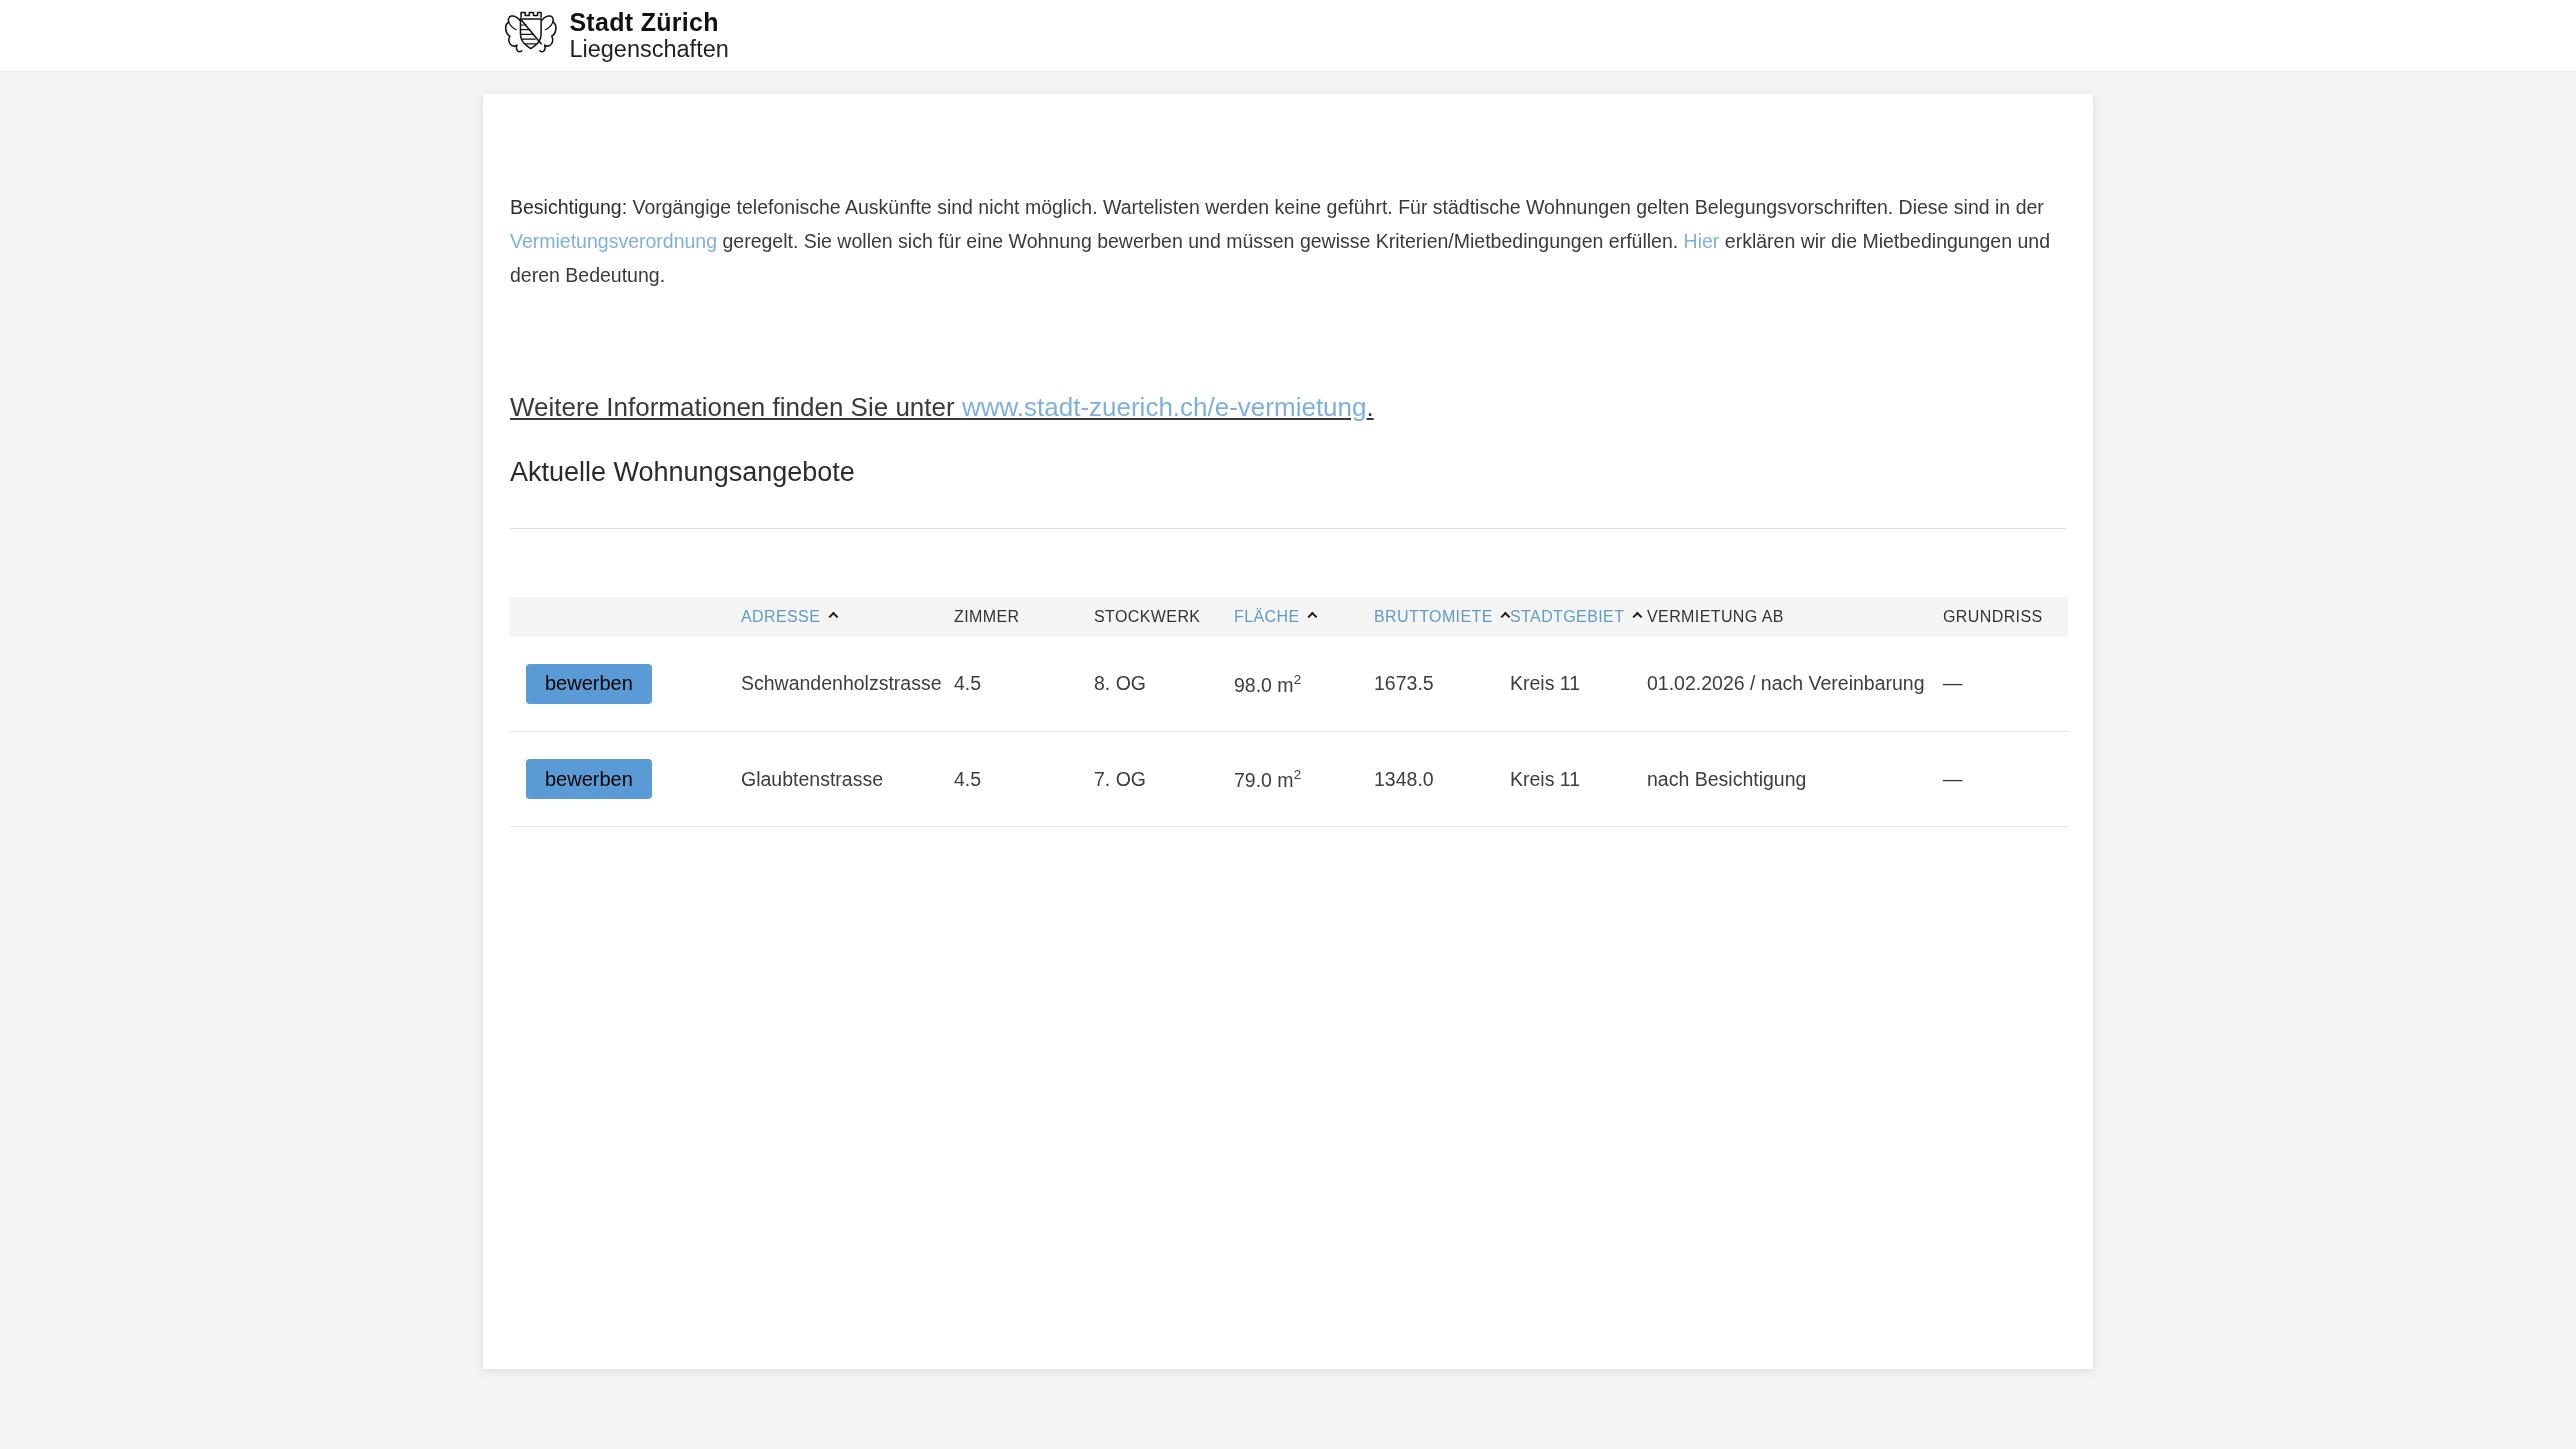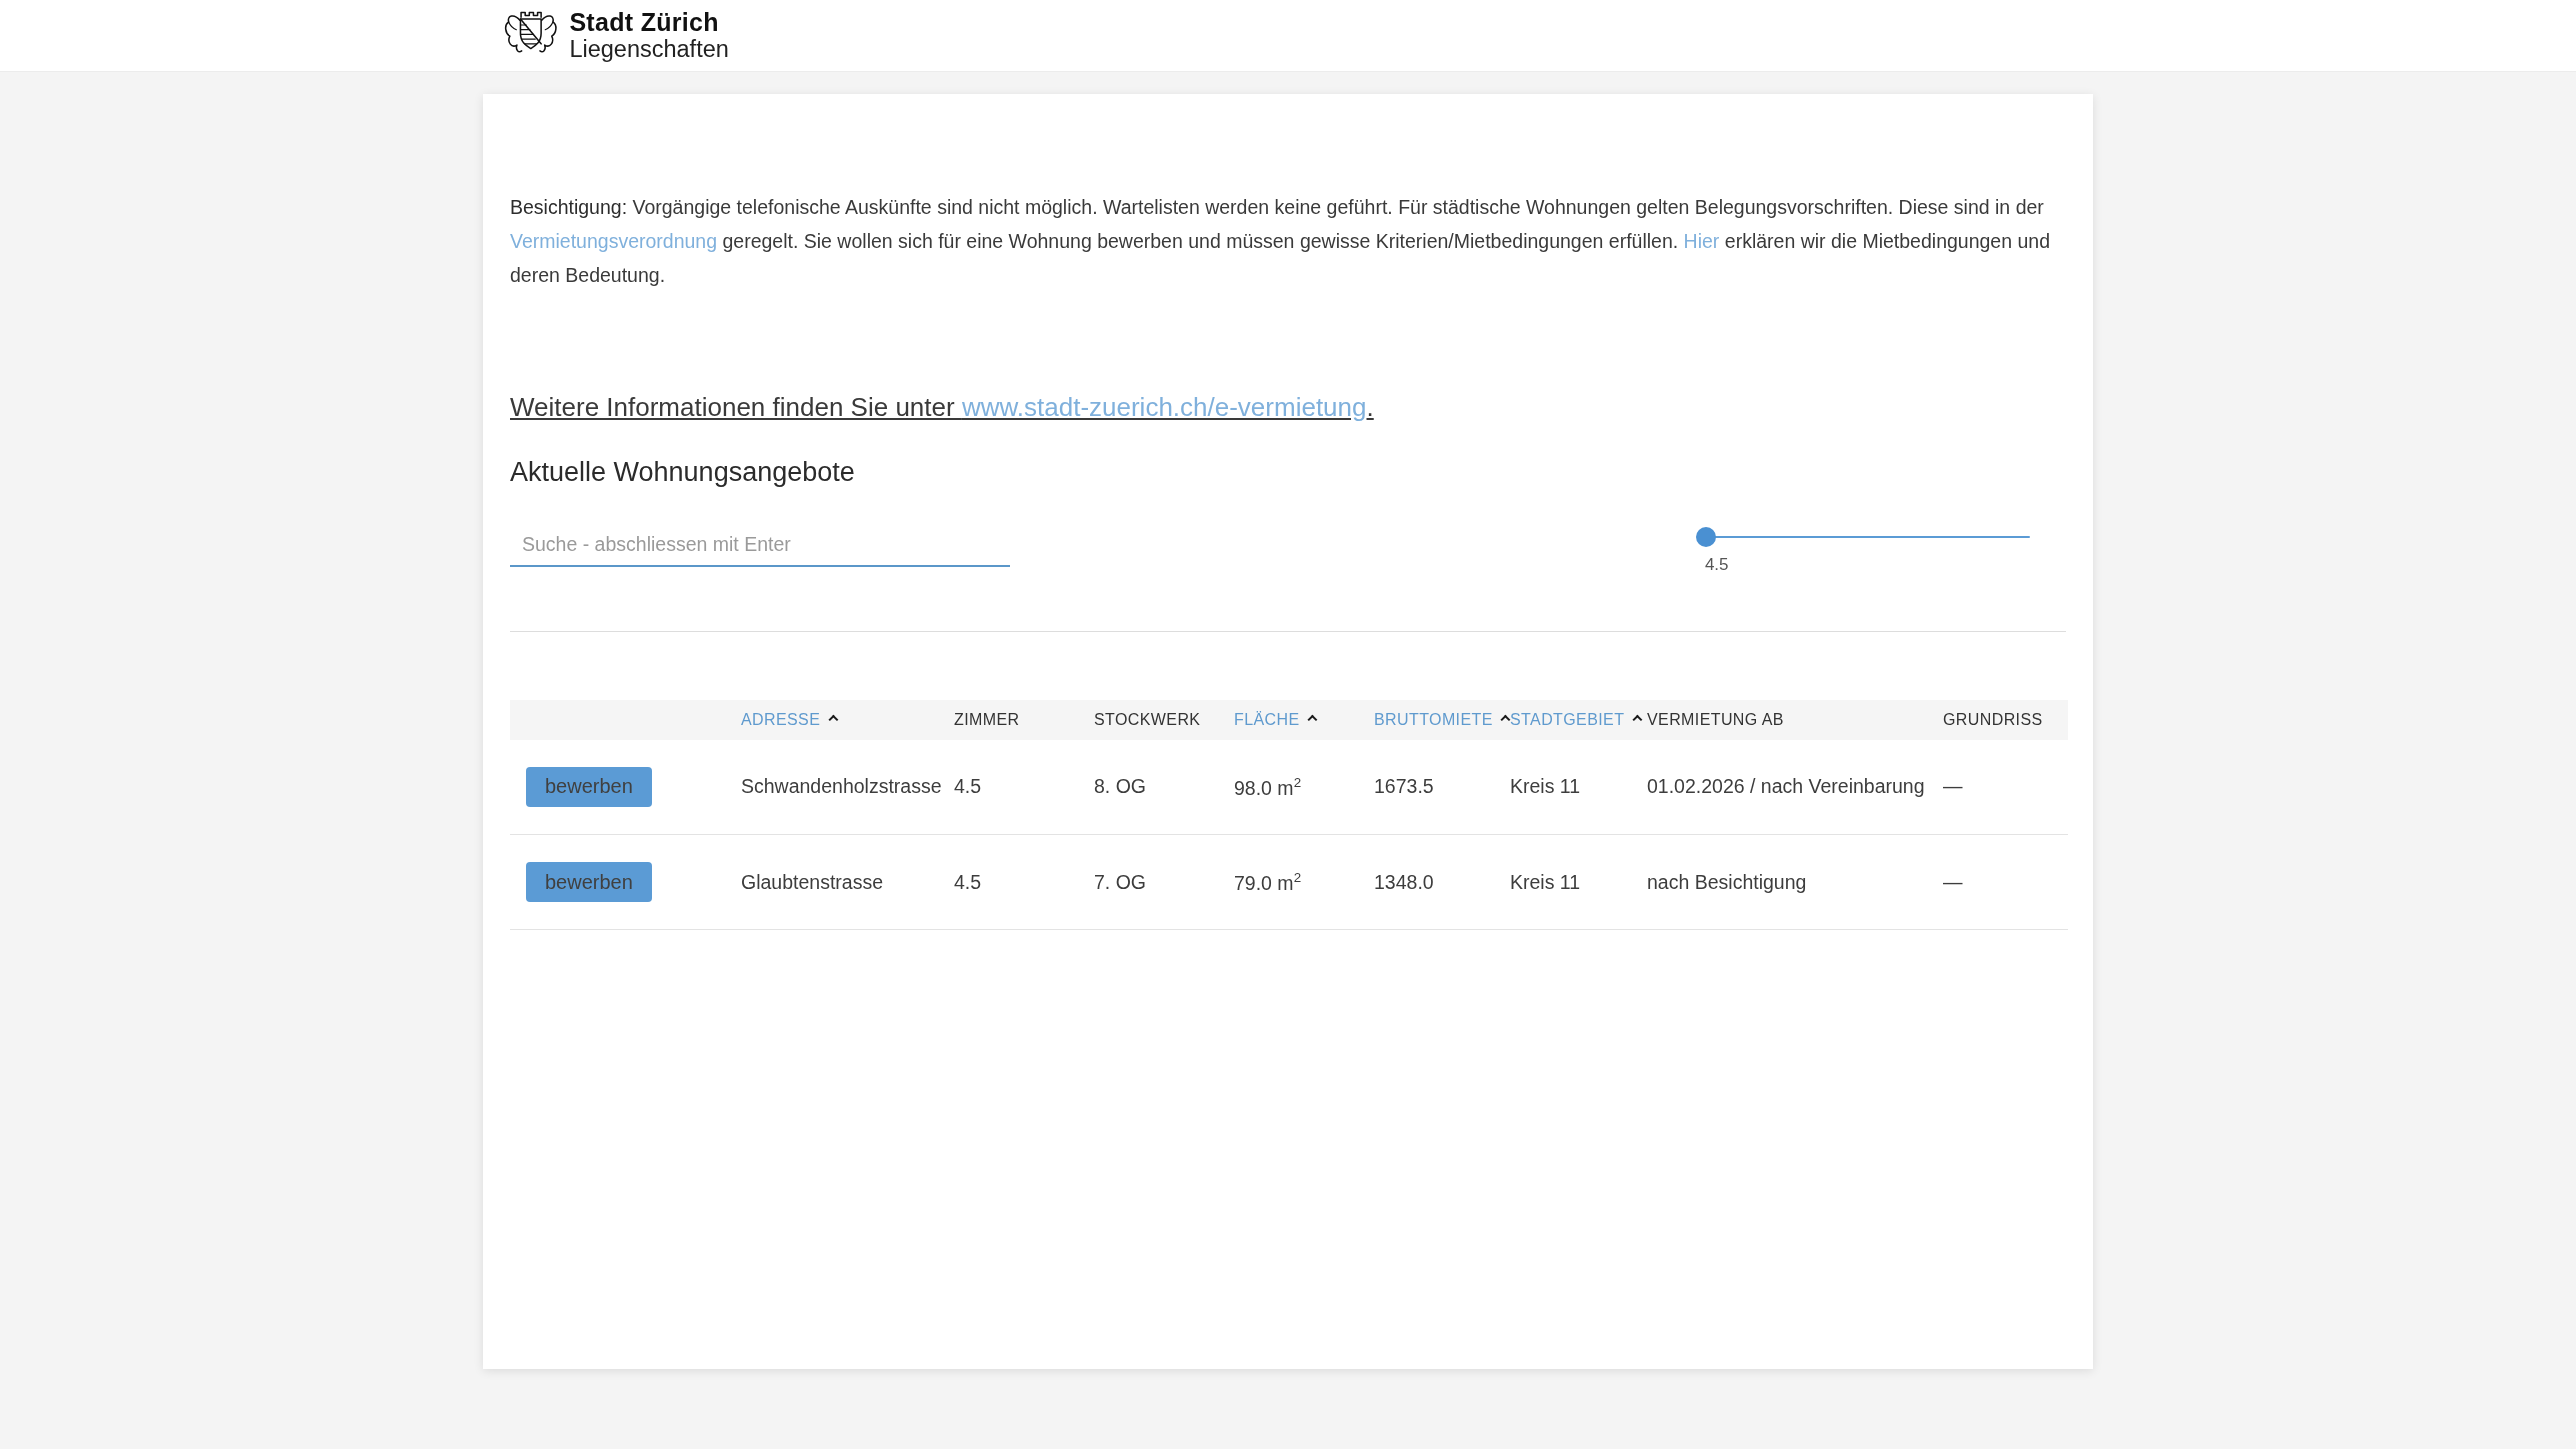--- a/index.html
+++ b/index.html
@@ -155,21 +155,21 @@
     display: inline-block;
     width: 7.4px; height: 7.4px;
     border-top: 2.7px solid #1a1a1a;
     border-right: 2.7px solid #1a1a1a;
     transform: rotate(-45deg) translate(0.7px, -0.7px);
     margin-left: 9.4px;
   }
   .btn-apply {
     margin-left: 16px;
     background: #5b9bd5;
-    color: #404040;
+    color: #000000;
     border: none;
     border-radius: 4px;
     font-family: "Liberation Sans", sans-serif;
     font-size: 20px;
     font-weight: 300;
     padding: 8.7px 19px;
     cursor: pointer;
   }
   td.c-flaeche sup { font-size: 13.4px; }
 </style>
@@ -206,29 +206,20 @@
   <p class="intro">
     <strong>Besichtigung:</strong><span> Vorgängige telefonische Auskünfte sind nicht möglich. Wartelisten werden keine geführt. Für städtische Wohnungen gelten Belegungsvorschriften. Diese sind in der </span><a class="lnk">Vermietungsverordnung</a><span> geregelt. Sie wollen sich für eine Wohnung bewerben und müssen gewisse Kriterien/Mietbedingungen erfüllen. </span><a class="lnk">Hier</a><span> erklären wir die Mietbedingungen und deren Bedeutung.</span>
   </p>
 
   <p class="info-line">
     <span>Weitere Informationen finden Sie unter </span><a class="lnk">www.stadt-zuerich.ch/e-vermietung</a><span>.</span>
   </p>
 
   <h2 class="section-title">Aktuelle Wohnungsangebote</h2>
 
-  <div class="filter-row">
-    <input class="search-input" type="text" placeholder="Suche - abschliessen mit Enter" style="">
-    <div class="slider-wrap">
-      <div class="slider-track">
-        <div class="slider-handle"></div>
-      </div>
-      <div class="slider-value">4.5</div>
-    </div>
-  </div>
 
   <hr class="divider">
 
   <table class="offers">
     <colgroup>
       <col style="width:231px">
         <col style="width:213px">
         <col style="width:140px">
       <col style="width:140px">
         <col style="width:140px">

